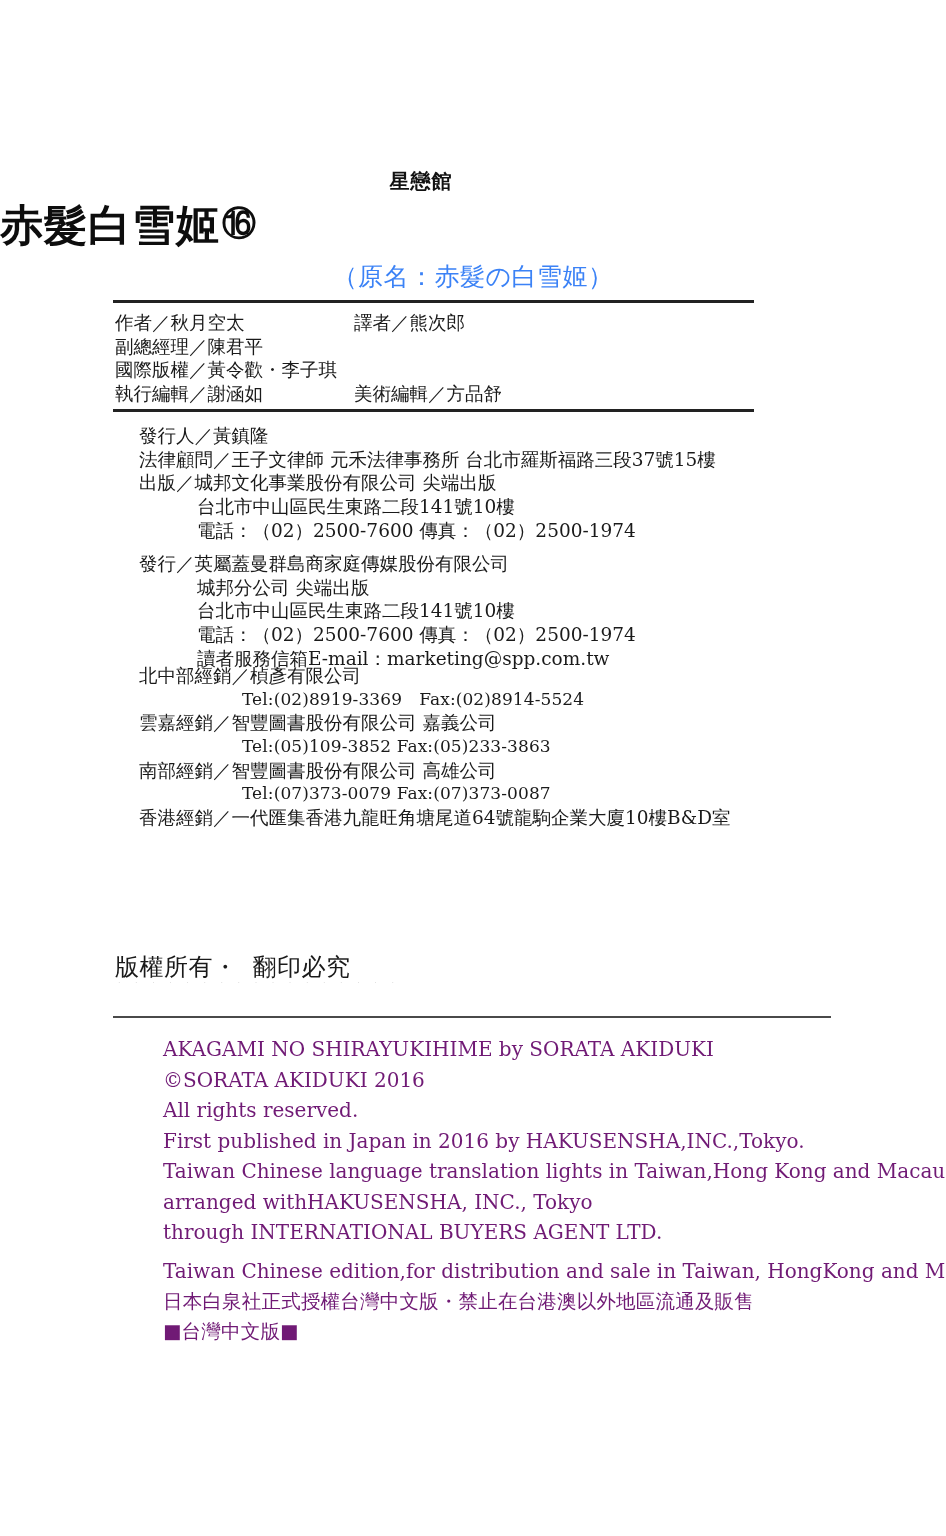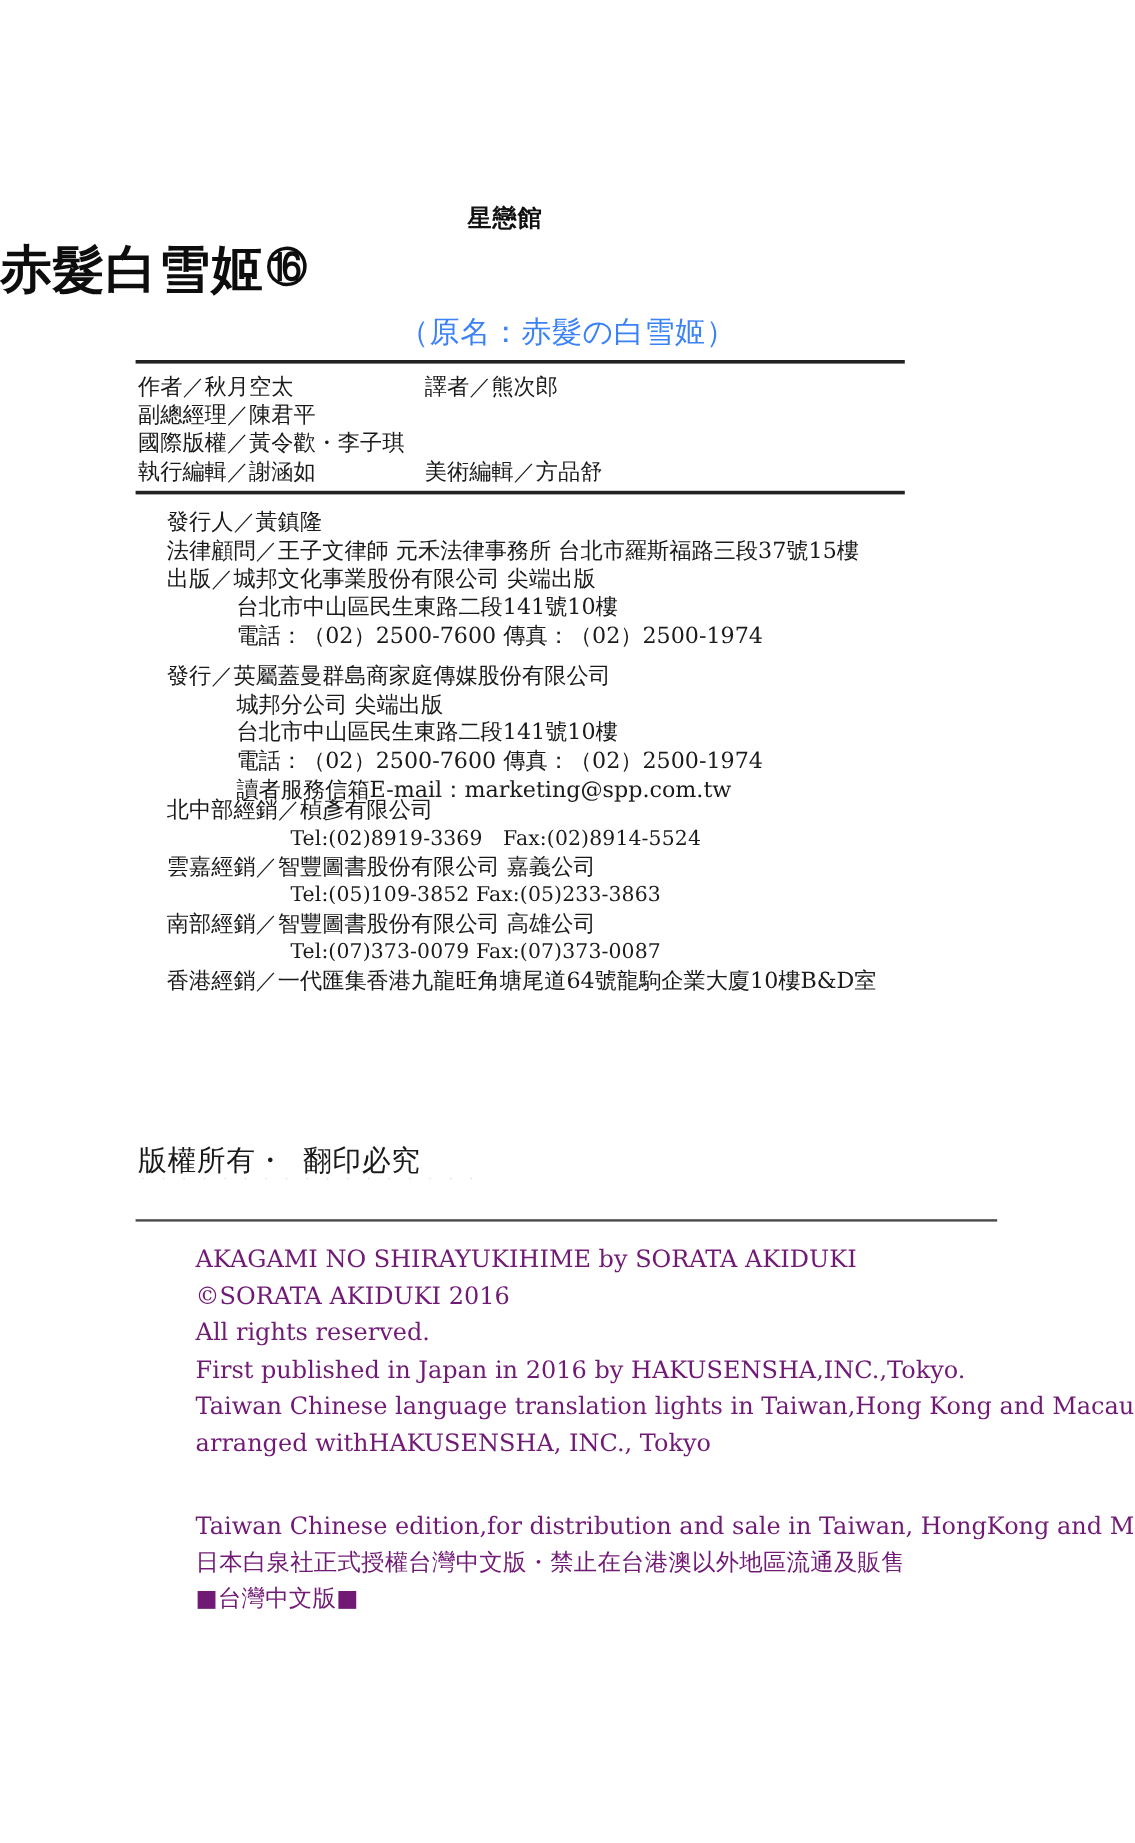--- a/index.html
+++ b/index.html
@@ -212,20 +212,21 @@
   <div class="copyright-zh">版權所有・ 翻印必究</div>
   <div class="ghost-line">· · · · · · · · · · · · · · · · ·</div>
 
   <div class="legal" id="legal-block-1">
       <div class="ln">AKAGAMI NO SHIRAYUKIHIME by SORATA AKIDUKI</div>
       <div class="ln">©SORATA AKIDUKI 2016</div>
       <div class="ln">All rights reserved.</div>
       <div class="ln">First published in Japan in 2016 by HAKUSENSHA,INC.,Tokyo.</div>
       <div class="ln">Taiwan Chinese language translation lights in Taiwan,Hong Kong and Macau</div>
       <div class="ln">arranged withHAKUSENSHA, INC., Tokyo</div>
+      <div class="ln">through INTERNATIONAL BUYERS AGENT LTD.</div>
     </div>
   <div class="legal" id="legal-block-2">
       <div class="ln ">Taiwan Chinese edition,for distribution and sale in Taiwan, HongKong and Macau only.</div>
       <div class="ln zh">日本白泉社正式授權台灣中文版・禁止在台港澳以外地區流通及販售</div>
       <div class="ln zh-mark">■台灣中文版■</div>
     </div>
 
 </div>
 
 </body></html>

